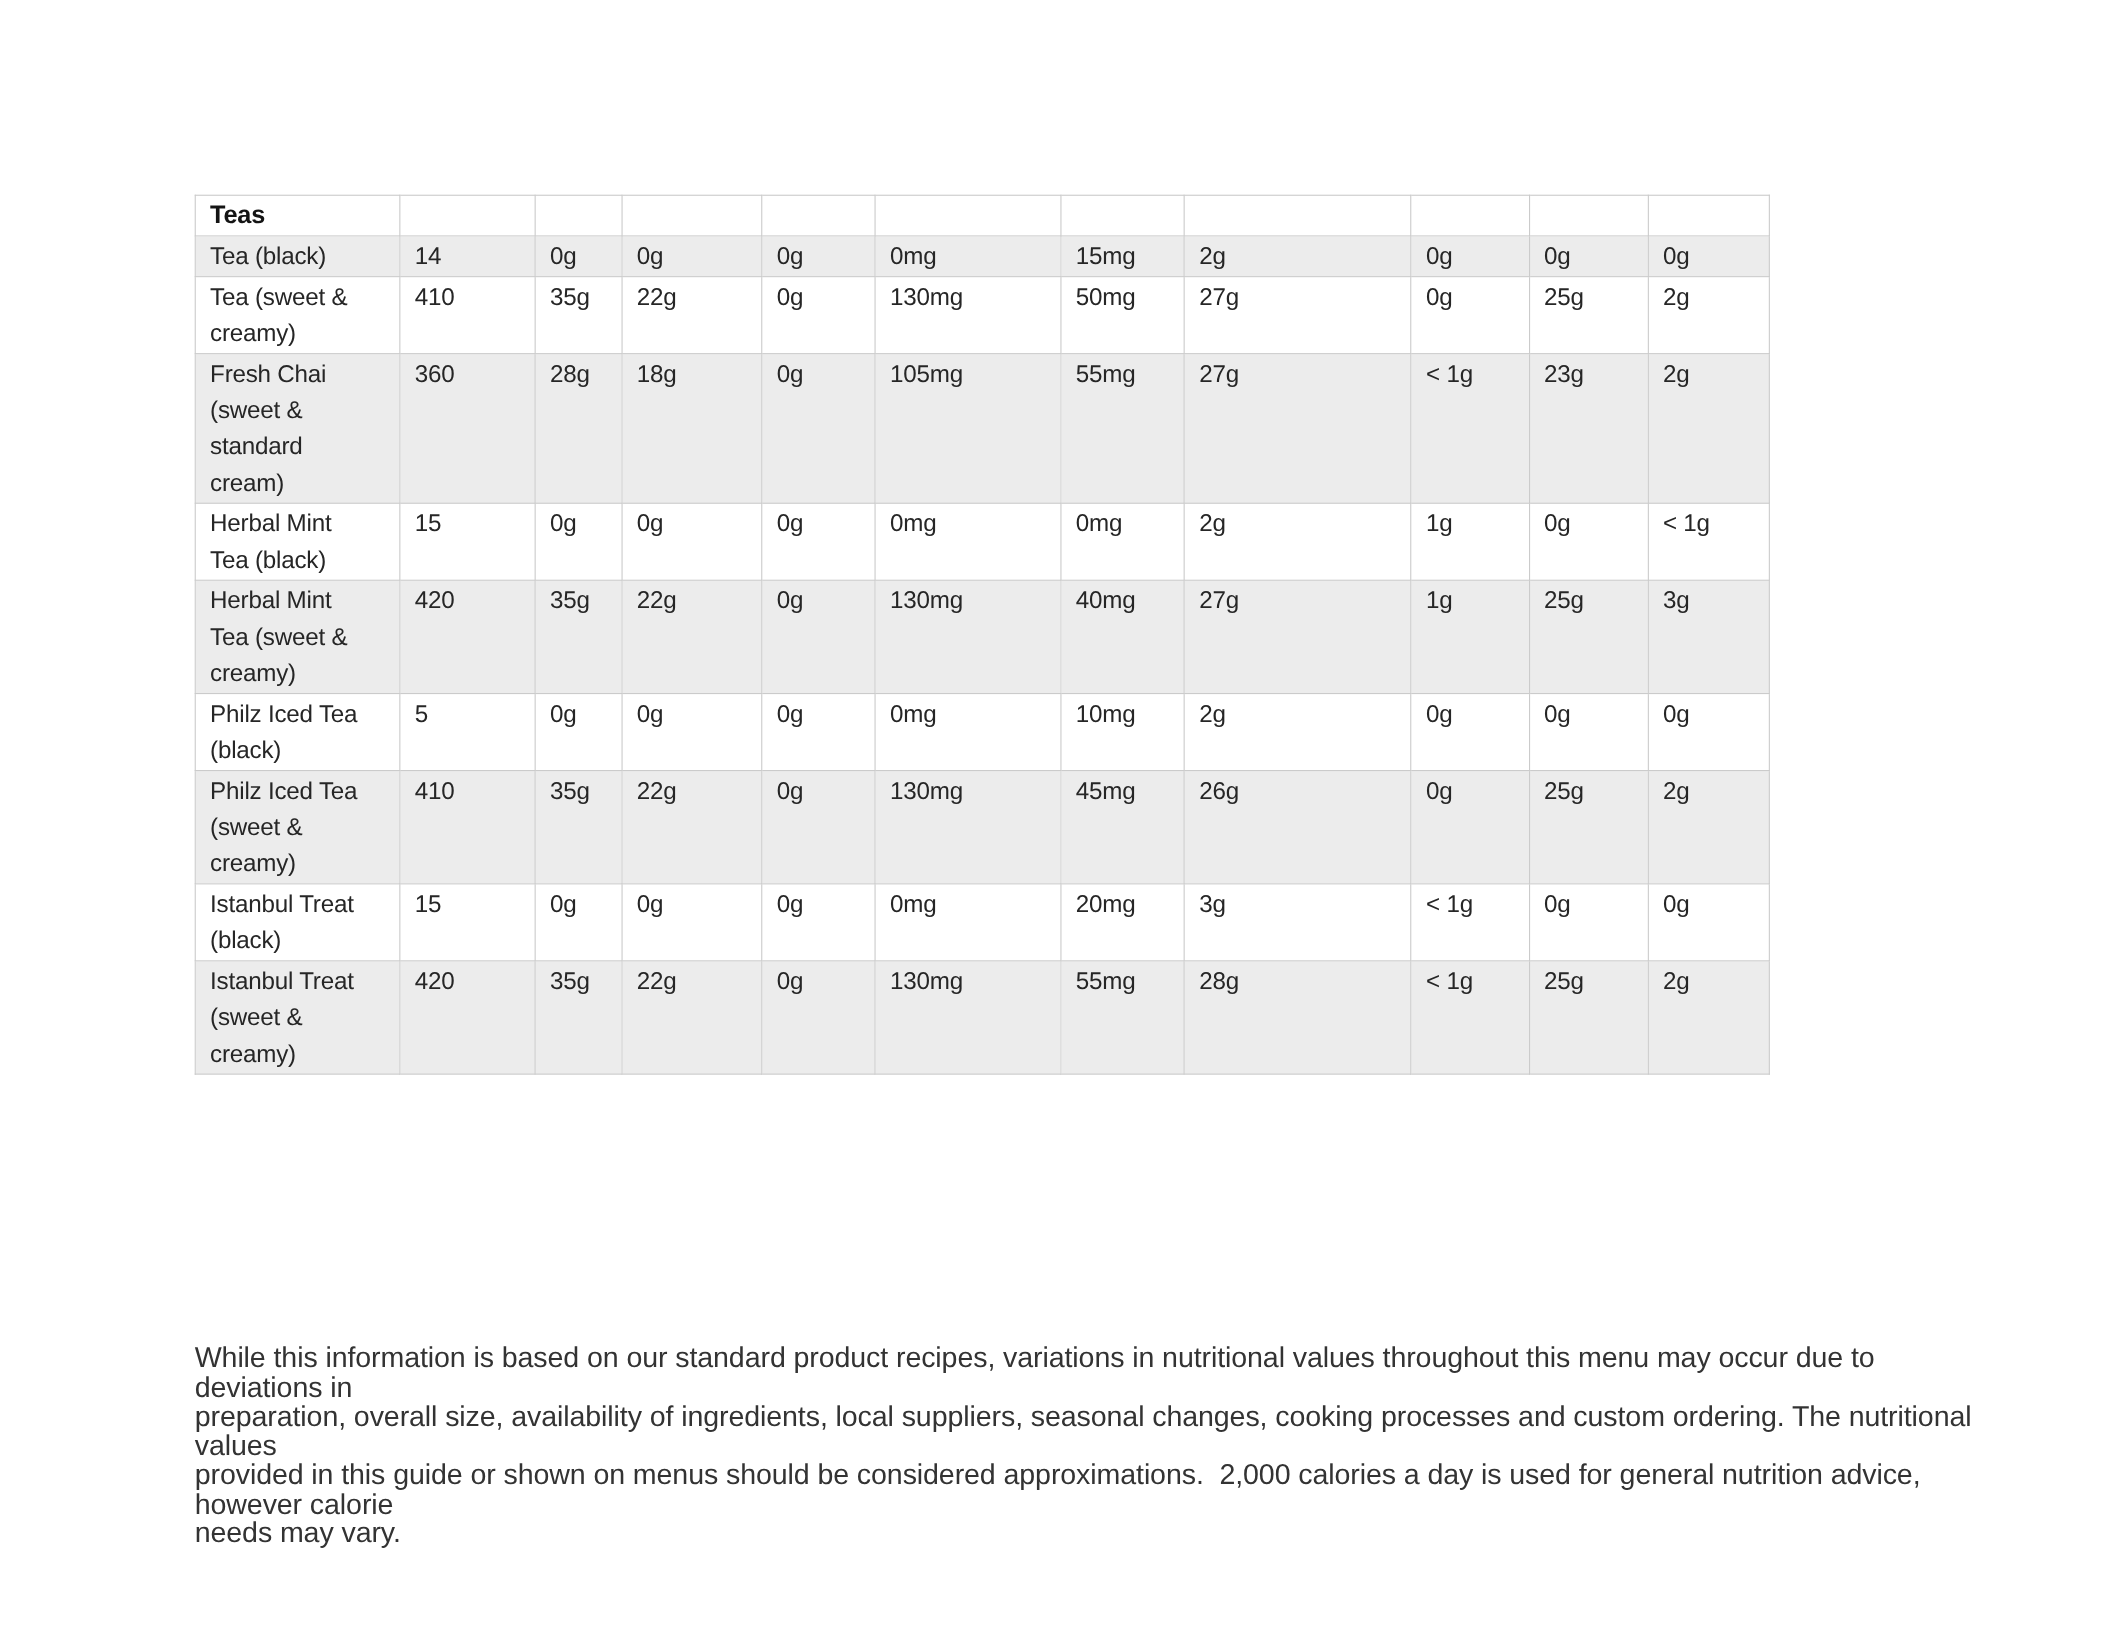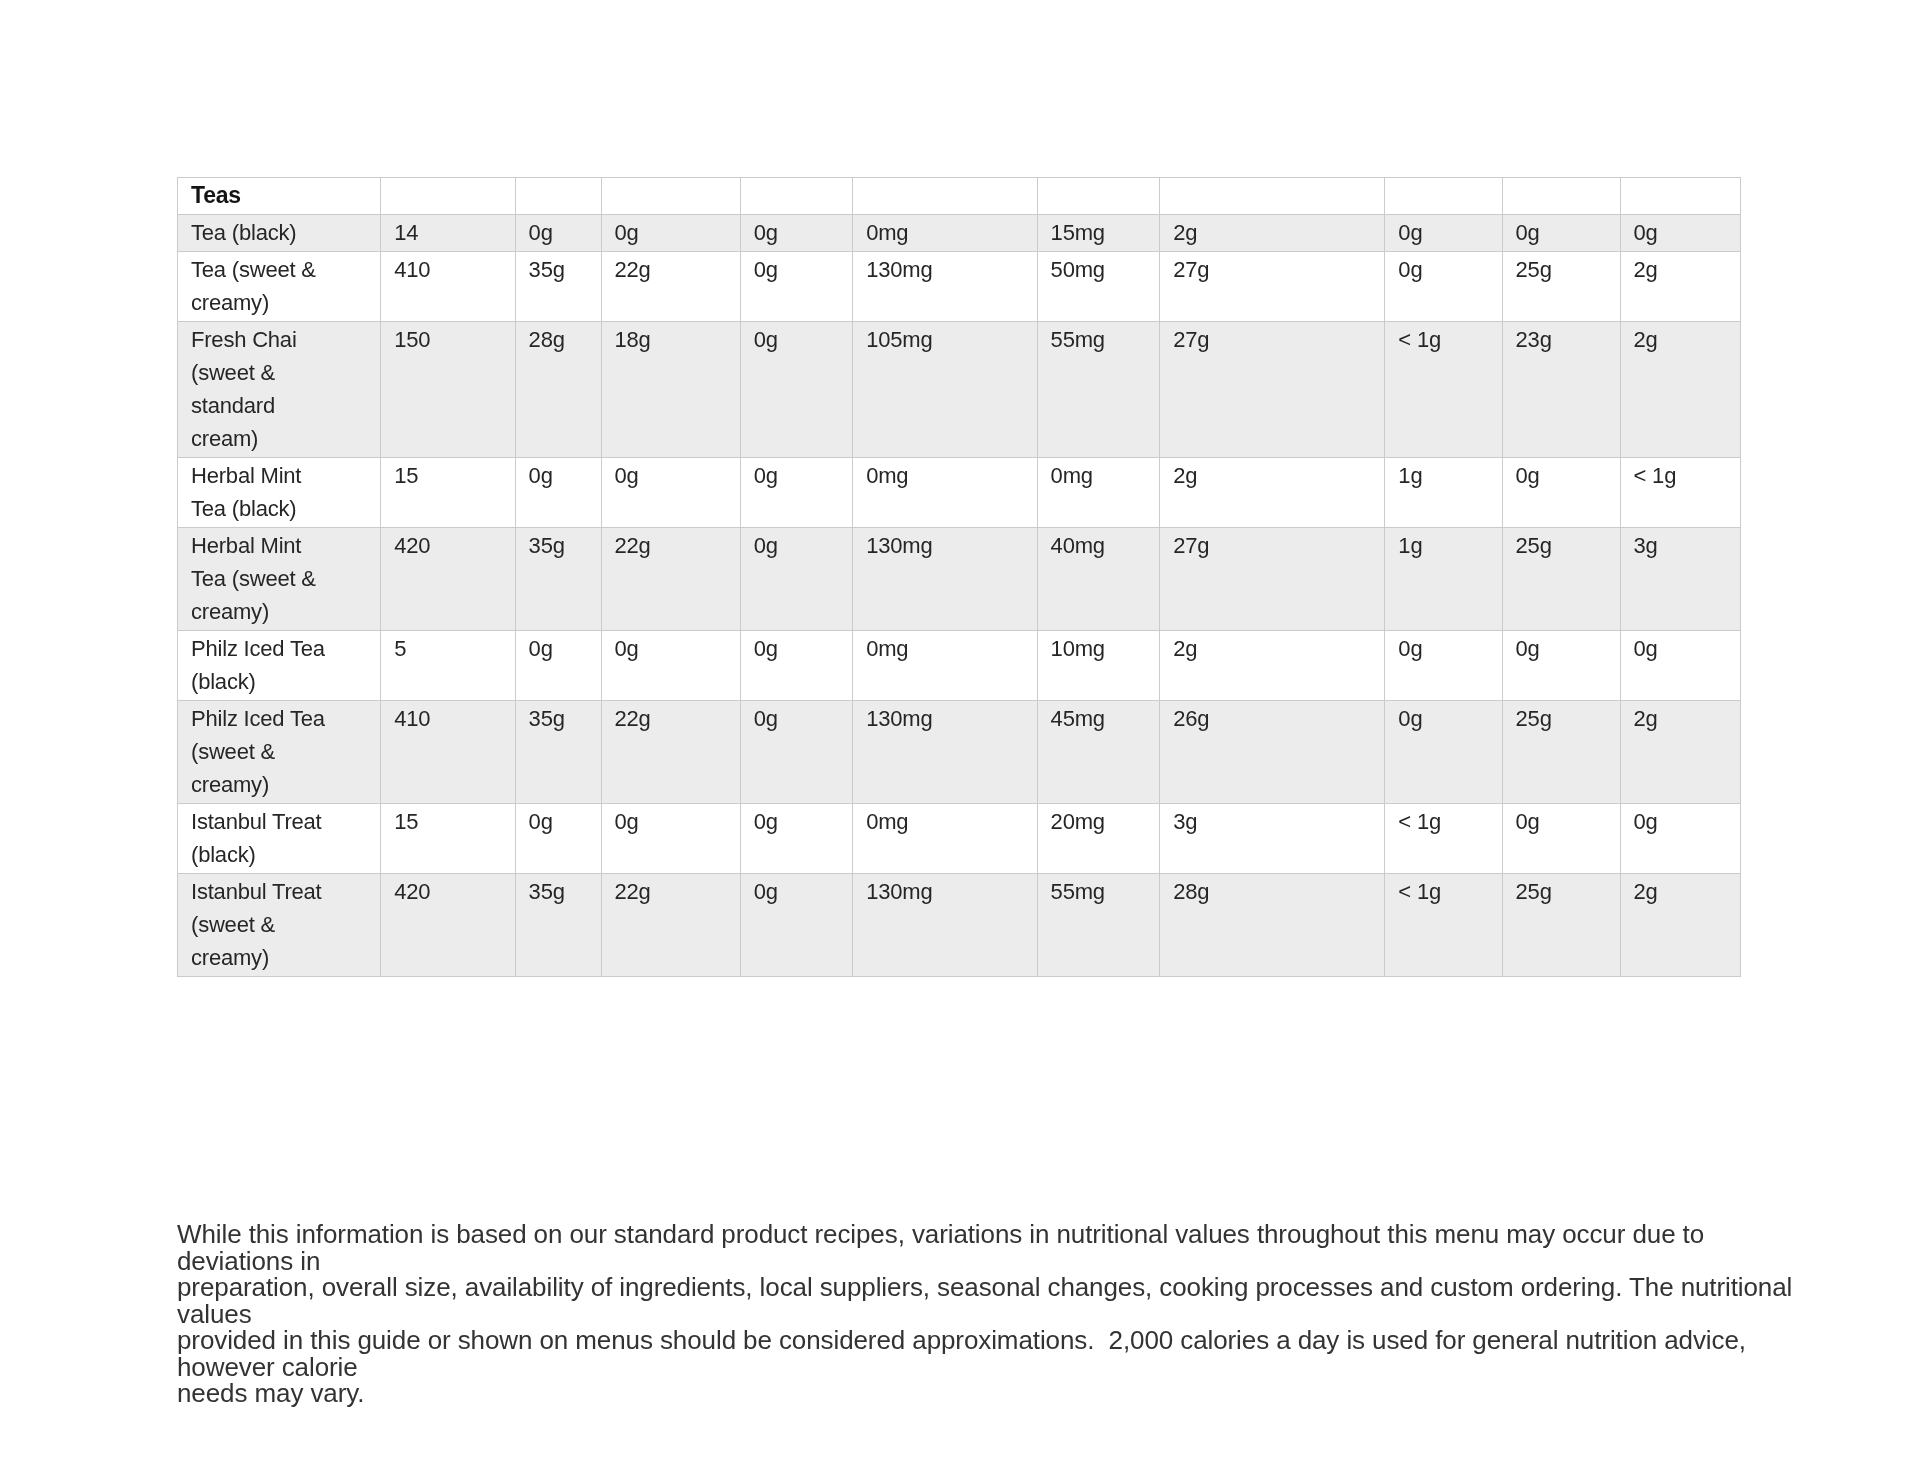--- a/index.html
+++ b/index.html
@@ -12,21 +12,21 @@
     width: 1920px;
     height: 1484px;
     background: #ffffff;
     overflow: hidden;
     font-family: "Liberation Sans", sans-serif;
   }
   table.nutrition {
     position: absolute;
     left: 177px;
     top: 177px;
-    width: 1564px;
+    width: 1432px;
     border-collapse: collapse;
     table-layout: fixed;
   }
   table.nutrition td {
     border: 1px solid #cbcbcb;
     vertical-align: top;
     text-align: left;
     padding: 1px 10px 2px 13px;
     font-size: 22px;
     line-height: 33px;
@@ -119,21 +119,21 @@
         <td>27g</td>
         <td>0g</td>
         <td>25g</td>
         <td>2g</td>
       </tr>
       <tr>
         <td class="name-cell">Fresh Chai
 (sweet &amp;
 standard
 cream)</td>
-        <td>150</td>
+        <td>360</td>
         <td>28g</td>
         <td>18g</td>
         <td>0g</td>
         <td>105mg</td>
         <td>55mg</td>
         <td>27g</td>
         <td>&lt; 1g</td>
         <td>23g</td>
         <td>2g</td>
       </tr>

